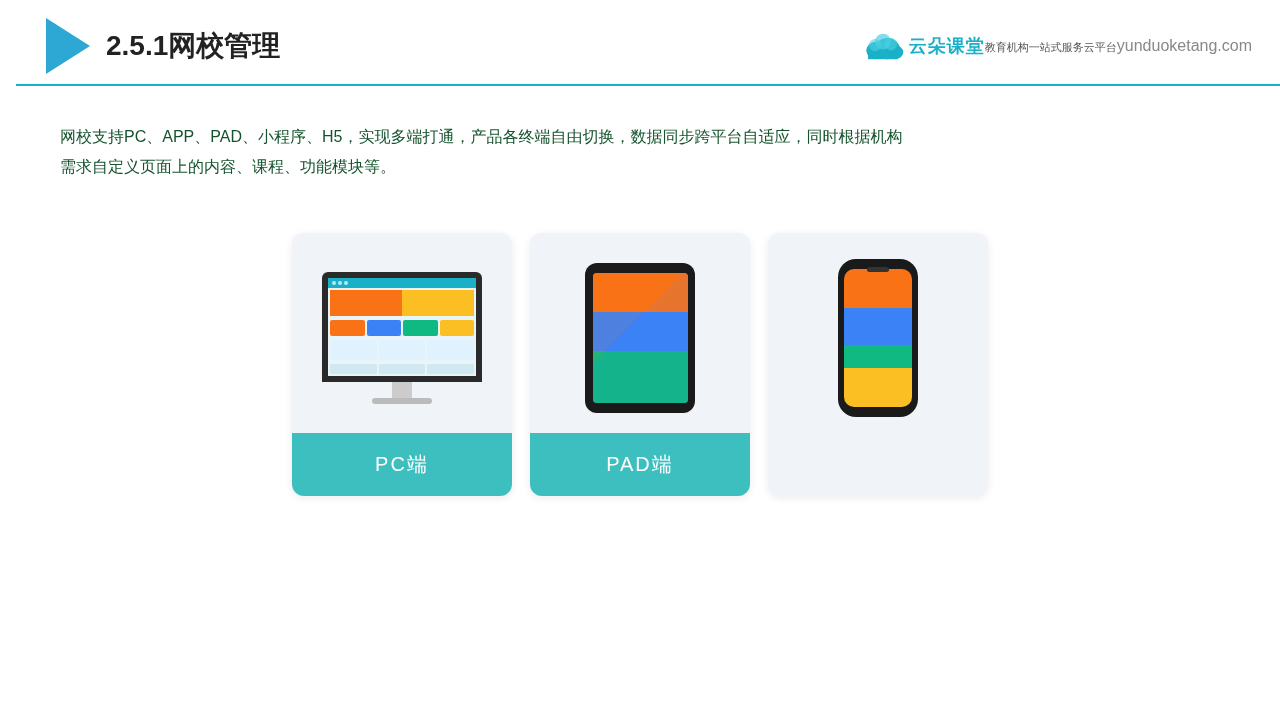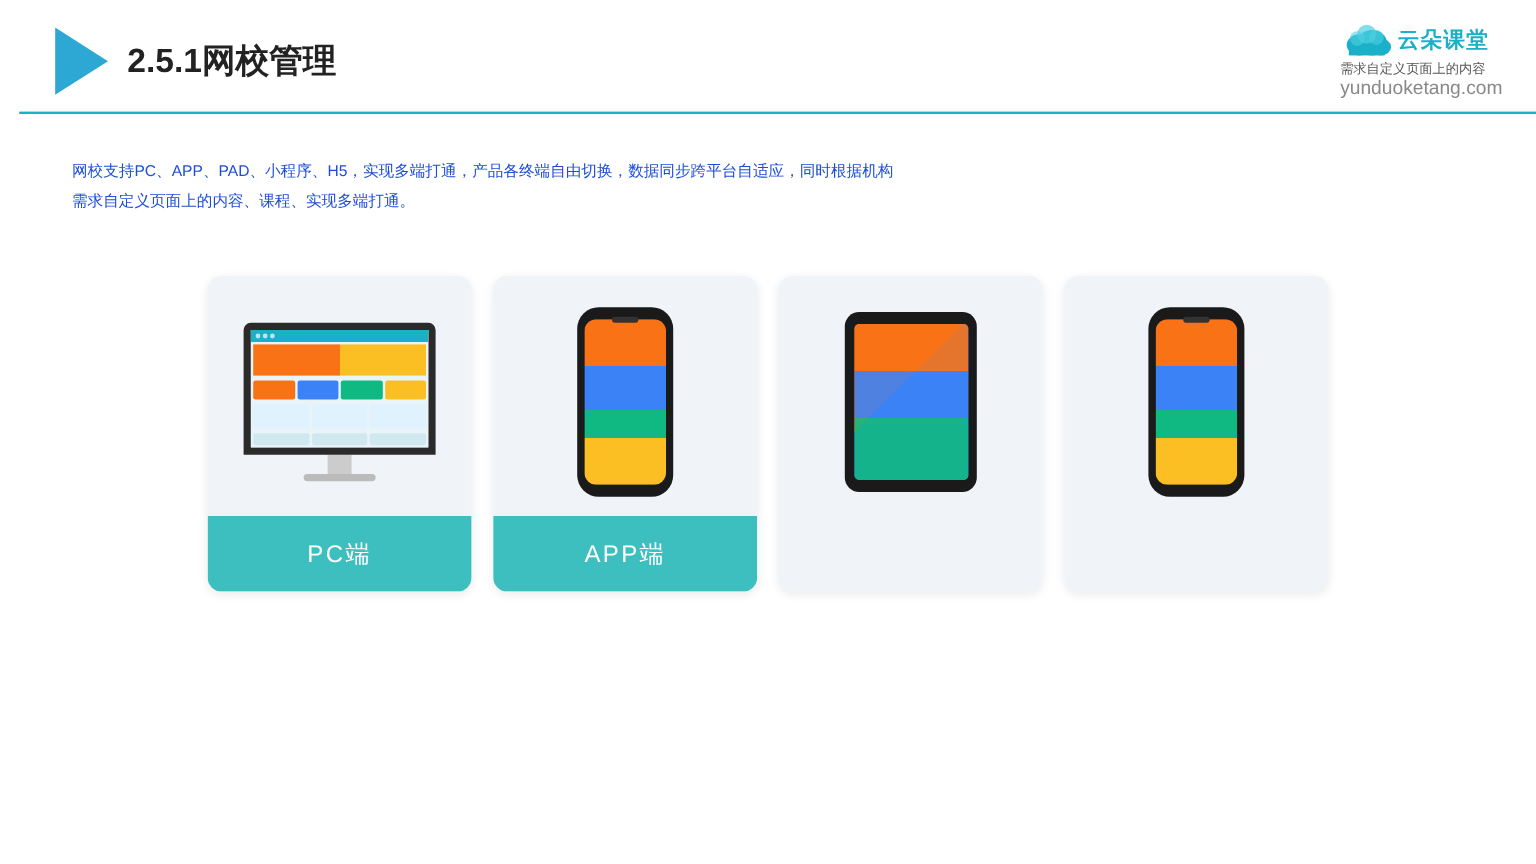--- a/index.html
+++ b/index.html
@@ -33,22 +33,22 @@
       border-bottom: 28px solid transparent;
       border-left: 44px solid #2da8d4;
     }
     .page-title {
       font-size: 28px;
       font-weight: bold;
       color: #222;
     }
     .logo-area {
       display: flex;
-      flex-direction: column;
-      align-items: flex-start;
+      flex-direction: row;
+      align-items: center;
     }
     .logo-cloud {
       display: flex;
       align-items: center;
       gap: 4px;
     }
     .cloud-icon {
       width: 44px;
       height: 30px;
     }
@@ -61,22 +61,22 @@
     .logo-sub {
       font-size: 11px;
       color: #555;
       margin-top: 2px;
       text-align: center;
     }
 
     
     .description {
       padding: 36px 60px 20px 60px;
-      font-size: 13px;
-      color: #1d4ed8;
+      font-size: 16px;
+      color: #14532d;
       line-height: 1.9;
     }
 
     
     .cards-section {
       display: flex;
       justify-content: center;
       gap: 18px;
       padding: 20px 40px 0 40px;
       margin-top: 10px;
@@ -267,28 +267,28 @@
         <ellipse cx="18" cy="22" rx="12" ry="10" fill="#1ab0c8"></ellipse>
         <ellipse cx="30" cy="20" rx="14" ry="12" fill="#1ab0c8"></ellipse>
         <ellipse cx="38" cy="24" rx="10" ry="8" fill="#1ab0c8"></ellipse>
         <rect x="8" y="20" width="34" height="12" fill="#1ab0c8"></rect>
         <circle cx="25" cy="12" r="9" fill="#4dd0e1" opacity="0.7"></circle>
         <circle cx="16" cy="16" r="7" fill="#4dd0e1" opacity="0.6"></circle>
         <circle cx="34" cy="15" r="7" fill="#4dd0e1" opacity="0.6"></circle>
       </svg>
       <span class="logo-text-main">云朵课堂</span>
     </div>
-    <div class="logo-sub">需求自定义页面上的内容</div>
+    <div class="logo-sub">教育机构一站式服务云平台</div>
     <div style="font-size:16px;color:#888;">yunduoketang.com</div>
   </div>
 </div>
 
 <div class="description">
   <p>网校支持PC、APP、PAD、小程序、H5，实现多端打通，产品各终端自由切换，数据同步跨平台自适应，同时根据机构</p>
-  <p>需求自定义页面上的内容、课程、实现多端打通。</p>
+  <p>需求自定义页面上的内容、课程、功能模块等。</p>
 </div>
 
 <div class="cards-section">
 
   <div class="card">
     <div class="card-image-area">
       <div class="pc-monitor">
         <div class="monitor-screen">
           <div class="pc-fill">
             <div class="pc-nav">
@@ -315,45 +315,36 @@
             </div>
           </div>
         </div>
         <div class="monitor-stand"></div>
         <div class="monitor-base"></div>
       </div>
     </div>
     <div class="card-label">PC端</div>
   </div>
 
+
+  <div class="card">
+    <div class="card-image-area">
+      <div class="tablet-frame">
+        <div class="tablet-screen">
+          <div class="tablet-screen-content"></div>
+        </div>
+      </div>
+    </div>
+    <div class="card-label">PAD端</div>
+  </div>
+
   <div class="card">
     <div class="card-image-area">
       <div class="phone-frame">
         <div class="phone-screen">
           <div class="phone-screen-content"></div>
         </div>
       </div>
     </div>
-    <div class="card-label">APP端</div>
-  </div>
-
-  <div class="card">
-    <div class="card-image-area">
-      <div class="tablet-frame">
-        <div class="tablet-screen">
-          <div class="tablet-screen-content"></div>
-        </div>
-      </div>
-    </div>
-  </div>
-
-  <div class="card">
-    <div class="card-image-area">
-      <div class="phone-frame">
-        <div class="phone-screen">
-          <div class="phone-screen-content"></div>
-        </div>
-      </div>
-    </div>
   </div>
 
 
 </div>
 
 </body></html>

